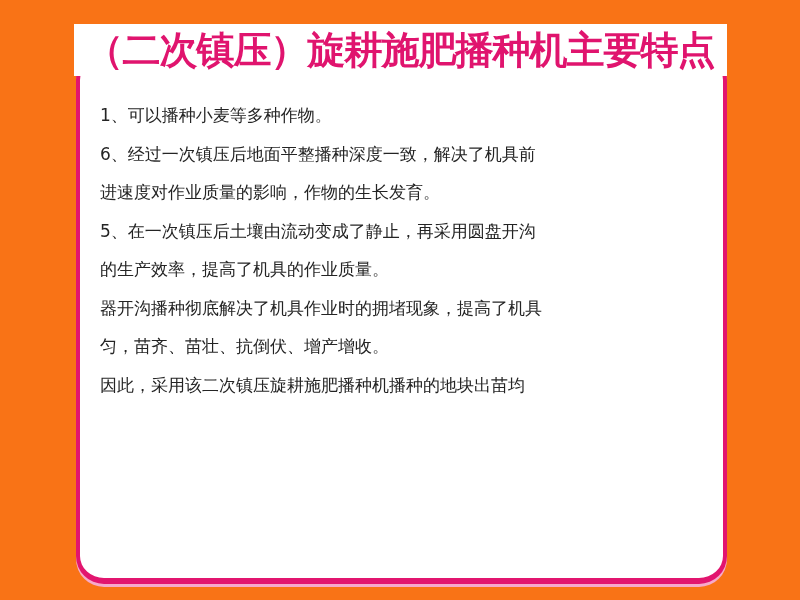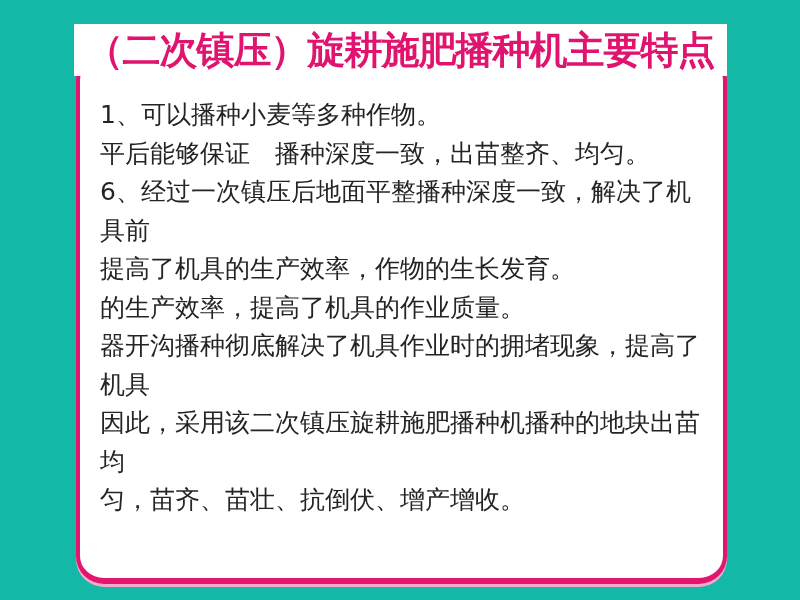--- a/index.html
+++ b/index.html
@@ -4,21 +4,21 @@
 <style>
   html, body {
     margin: 0;
     padding: 0;
     background: #ffffff;
   }
   .slide {
     position: relative;
     width: 800px;
     height: 600px;
-    background: #14b8a6;
+    background: #f97316;
     overflow: hidden;
     font-family: "DejaVu Sans", "Liberation Sans", sans-serif;
   }
   .frame {
     position: absolute;
     left: 76px;
     top: 52px;
     width: 651px;
     height: 532px;
     box-sizing: border-box;
@@ -48,42 +48,42 @@
     color: #e0146e;
     white-space: nowrap;
   }
   .body-text {
     position: absolute;
     left: 100px;
     top: 96px;
     width: 612px;
     z-index: 1;
     color: #242424;
-    font-size: 25px;
+    font-size: 17px;
     line-height: 38.5px;
   }
   .body-text .line {
     white-space: pre-wrap;
   }
 </style>
 </head>
 <body>
 
 <div class="slide">
 
   <div class="frame"></div>
 
   <div class="title-row">
     <span class="title">（二次镇压）旋耕施肥播种机主要特点</span>
   </div>
 
   <div class="body-text">
     <div class="line">1、可以播种小麦等多种作物。</div>
-    <div class="line">平后能够保证　播种深度一致，出苗整齐、均匀。</div>
     <div class="line">6、经过一次镇压后地面平整播种深度一致，解决了机具前</div>
-    <div class="line">提高了机具的生产效率，作物的生长发育。</div>
+    <div class="line">进速度对作业质量的影响，作物的生长发育。</div>
+    <div class="line">5、在一次镇压后土壤由流动变成了静止，再采用圆盘开沟</div>
     <div class="line">的生产效率，提高了机具的作业质量。</div>
     <div class="line">器开沟播种彻底解决了机具作业时的拥堵现象，提高了机具</div>
+    <div class="line">匀，苗齐、苗壮、抗倒伏、增产增收。</div>
     <div class="line">因此，采用该二次镇压旋耕施肥播种机播种的地块出苗均</div>
-    <div class="line">匀，苗齐、苗壮、抗倒伏、增产增收。</div>
   </div>
 
 </div>
 
 </body></html>

